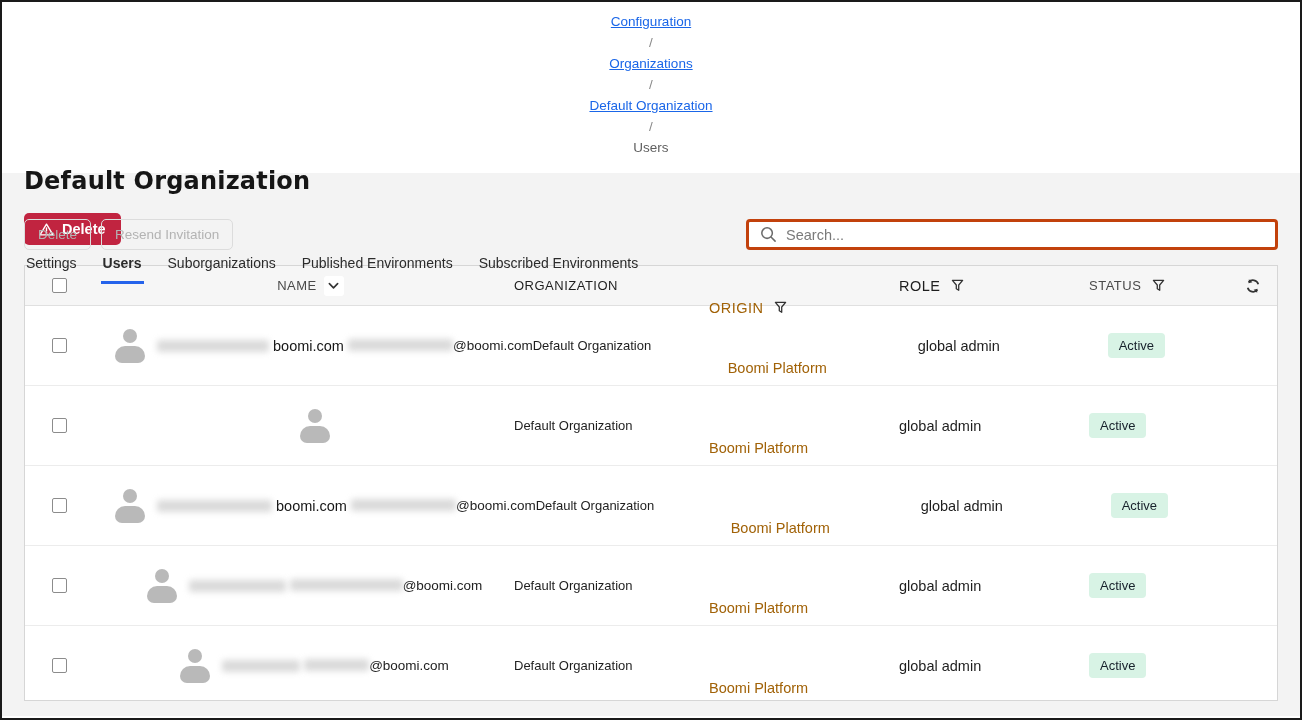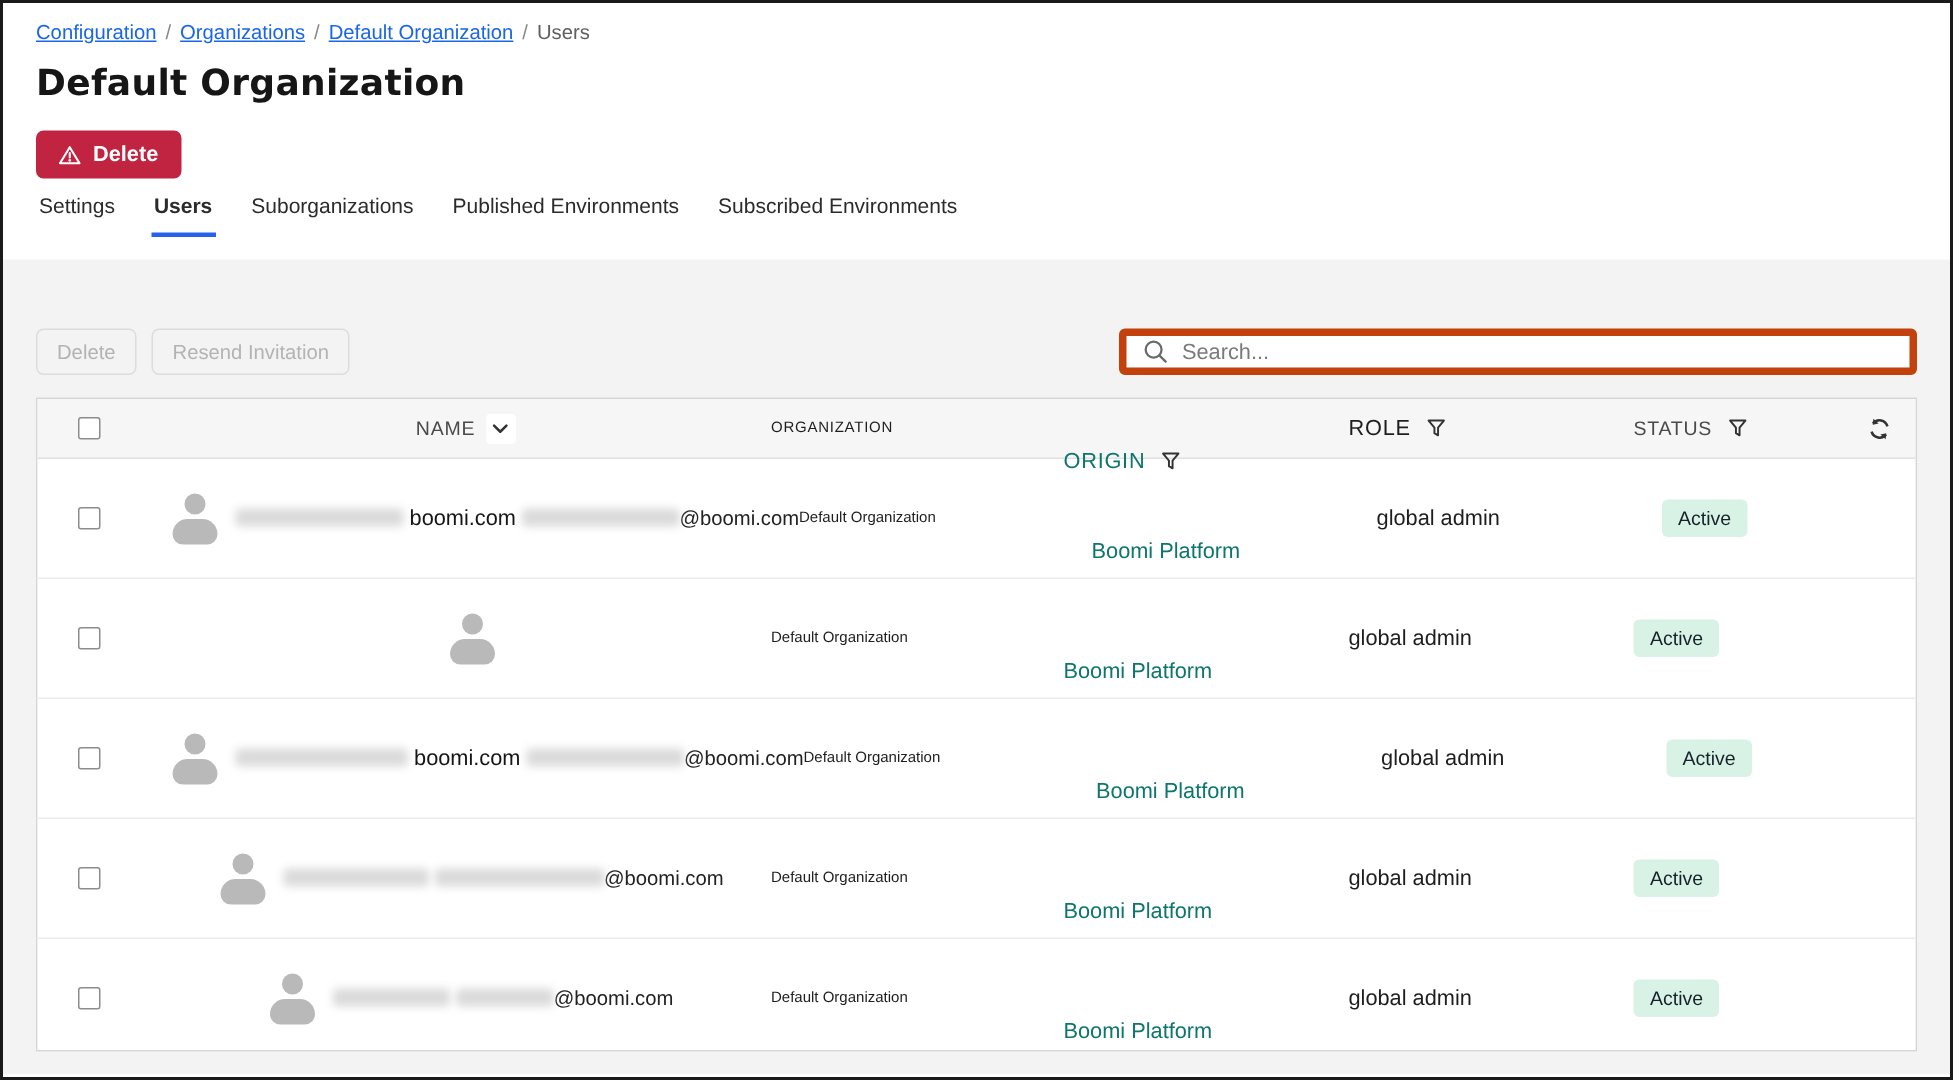--- a/index.html
+++ b/index.html
@@ -7,21 +7,21 @@
   body {
     font-family: "Liberation Sans", sans-serif;
     background:#fff;
     border:2px solid #1a1a1a;
     overflow:hidden;
     color:#1b1b1b;
   }
 
   
   .top { background:#fff; padding:12px 22px 0 22px; height:171px; }
-  .breadcrumb { font-size:13.5px; color:#5f5f5f; display:flex; gap:6px; align-items:center; flex-wrap:wrap; }
+  .breadcrumb { font-size:13.5px; color:#5f5f5f; display:flex; gap:6px; align-items:center; flex-wrap:wrap;flex-direction:column; }
   .breadcrumb .crumb.link { color:#1a66e8; text-decoration:underline; cursor:pointer; }
   .breadcrumb .crumb.plain { color:#5f5f5f; }
   .breadcrumb .sep { color:#8a8a8a; }
   .page-title { margin-top:12px; font-family:"DejaVu Sans", sans-serif; font-weight:bold; font-size:24px; letter-spacing:.2px; color:#161616; }
   .delete-primary {
     margin-top:18px; display:inline-flex; align-items:center; gap:8px;
     background:#c12440; color:#fff; font-weight:bold; font-size:14.5px;
     border:none; border-radius:5px; padding:8px 15px; cursor:pointer;
   }
   .tab-bar { margin-top:4px; display:flex; gap:22px; font-size:14px; }
@@ -32,41 +32,41 @@
   
   .content { background:#f3f3f3; height:543px; padding:0 22px; }
   .toolbar { padding-top:46px; display:flex; justify-content:space-between; align-items:center; }
   .btn-group { display:flex; gap:10px; }
   .btn-secondary {
     font-family:"Liberation Sans", sans-serif;
     font-size:13.5px; color:#b3b3b3; background:transparent;
     border:1px solid #dcdcdc; border-radius:5px; padding:7px 13px; cursor:default;
   }
   .search-box {
-    width:532px; height:31px; background:#fff; border:5px solid #c2410c; border-radius:4px;
+    width:532px; height:31px; background:#fff; border:3px solid #c2410c; border-radius:4px;
     display:flex; align-items:center; gap:9px; padding:0 11px;
   }
   .search-box input {
     border:none; outline:none; flex:1; font-size:14.5px; color:#333; background:transparent;
     font-family:"Liberation Sans", sans-serif;
   }
   .search-box input::placeholder { color:#7a7a7a; }
 
   
   .table-card { margin-top:15px; background:#fff; border:1px solid #d6d6d6; height:436px; overflow:hidden; }
   .thead {
     display:flex; align-items:center; height:40px; background:#f6f6f6;
     border-bottom:1px solid #e0e0e0; color:#4a4a4a; font-size:13px; letter-spacing:.5px;
   }
   .trow { display:flex; align-items:center; height:80px; background:#fff; border-bottom:1px solid #ececec; }
   .col-check { width:68px; display:flex; justify-content:center; flex:none; }
   .col-name { flex:1; display:flex; align-items:center; gap:10px; padding-left:14px;justify-content:center; }
   .trow .col-name { padding-left:22px; gap:12px; }
-  .col-org { width:195px; flex:none; font-size:10px; color:#1e1e1e; }
-  .col-origin { width:190px; flex:none; font-size:14.5px; color:#0f766e;margin-top:44px; }
+  .col-org { width:195px; flex:none; font-size:13px; color:#1e1e1e; }
+  .col-origin { width:190px; flex:none; font-size:14.5px; color:#a16207;margin-top:44px; }
   .col-role { width:190px; flex:none; font-size:14.5px; color:#1e1e1e; }
   .col-status { width:140px; flex:none; }
   .col-refresh { width:48px; flex:none; display:flex; justify-content:center; }
   .thead .hlabel { display:inline-flex; align-items:center; gap:7px; }
   .icon-btn { background:#fff; border:none; border-radius:3px; width:20px; height:20px; display:inline-flex; align-items:center; justify-content:center; cursor:pointer; padding:0; }
   .filter-btn { background:transparent; }
   .checkbox {
     appearance:none; -webkit-appearance:none; width:15px; height:15px;
     border:1.5px solid #8c8c8c; border-radius:2px; background:#fff; cursor:pointer;
   }

